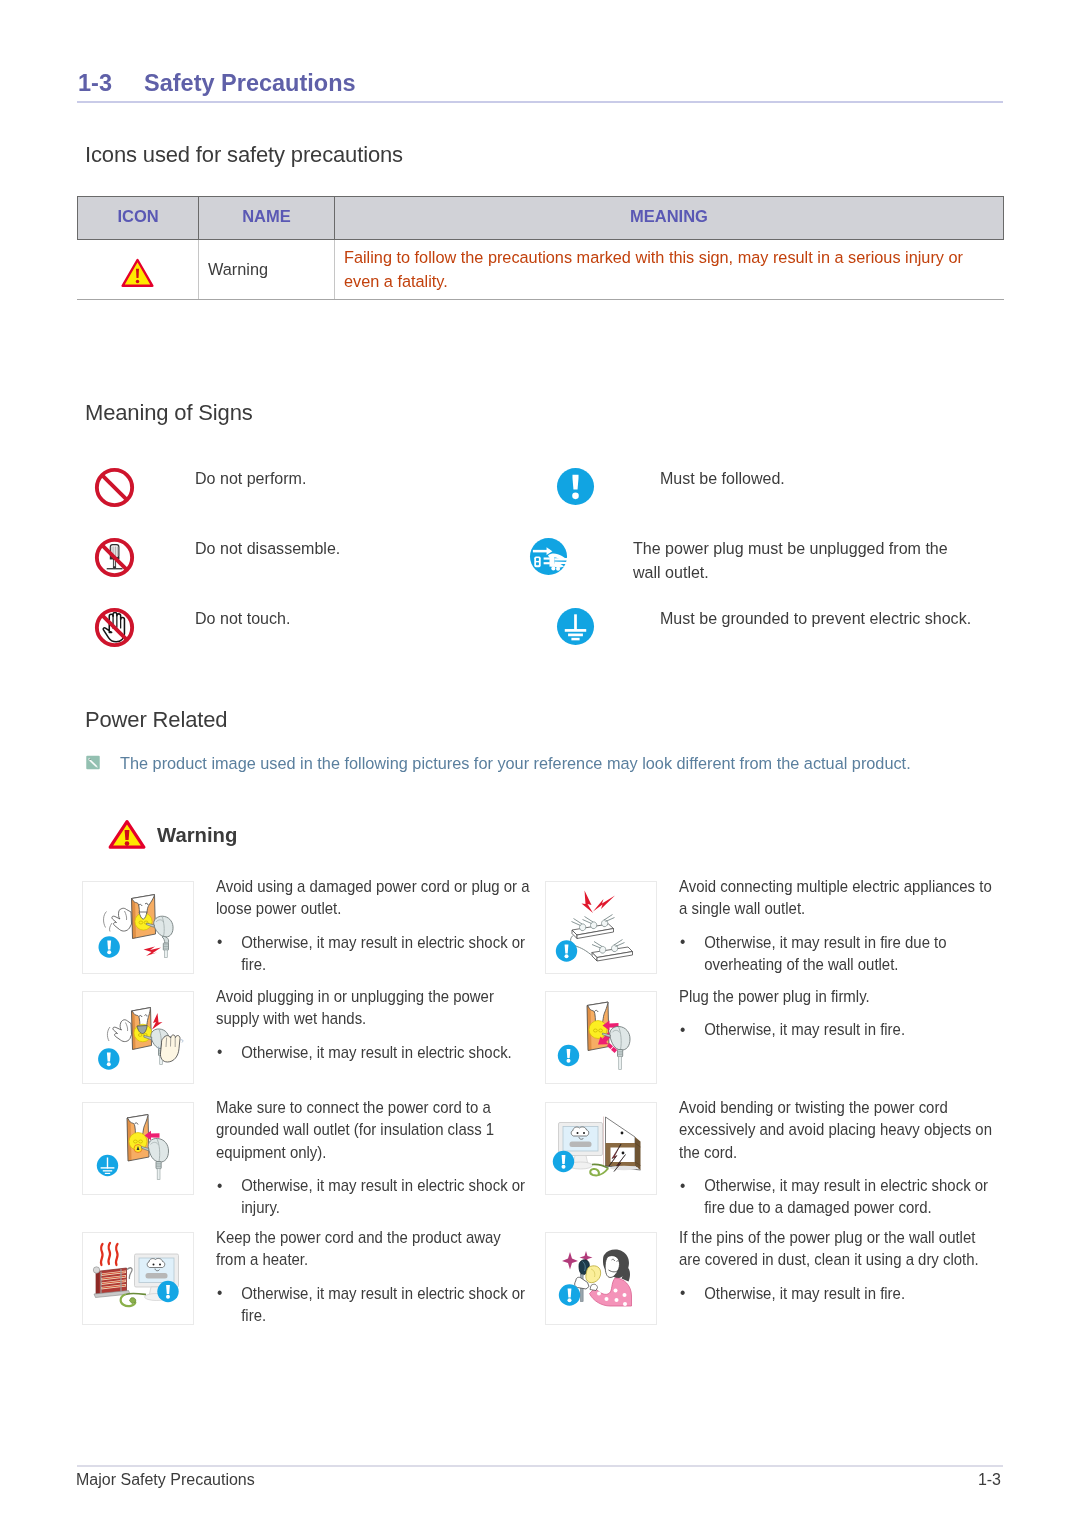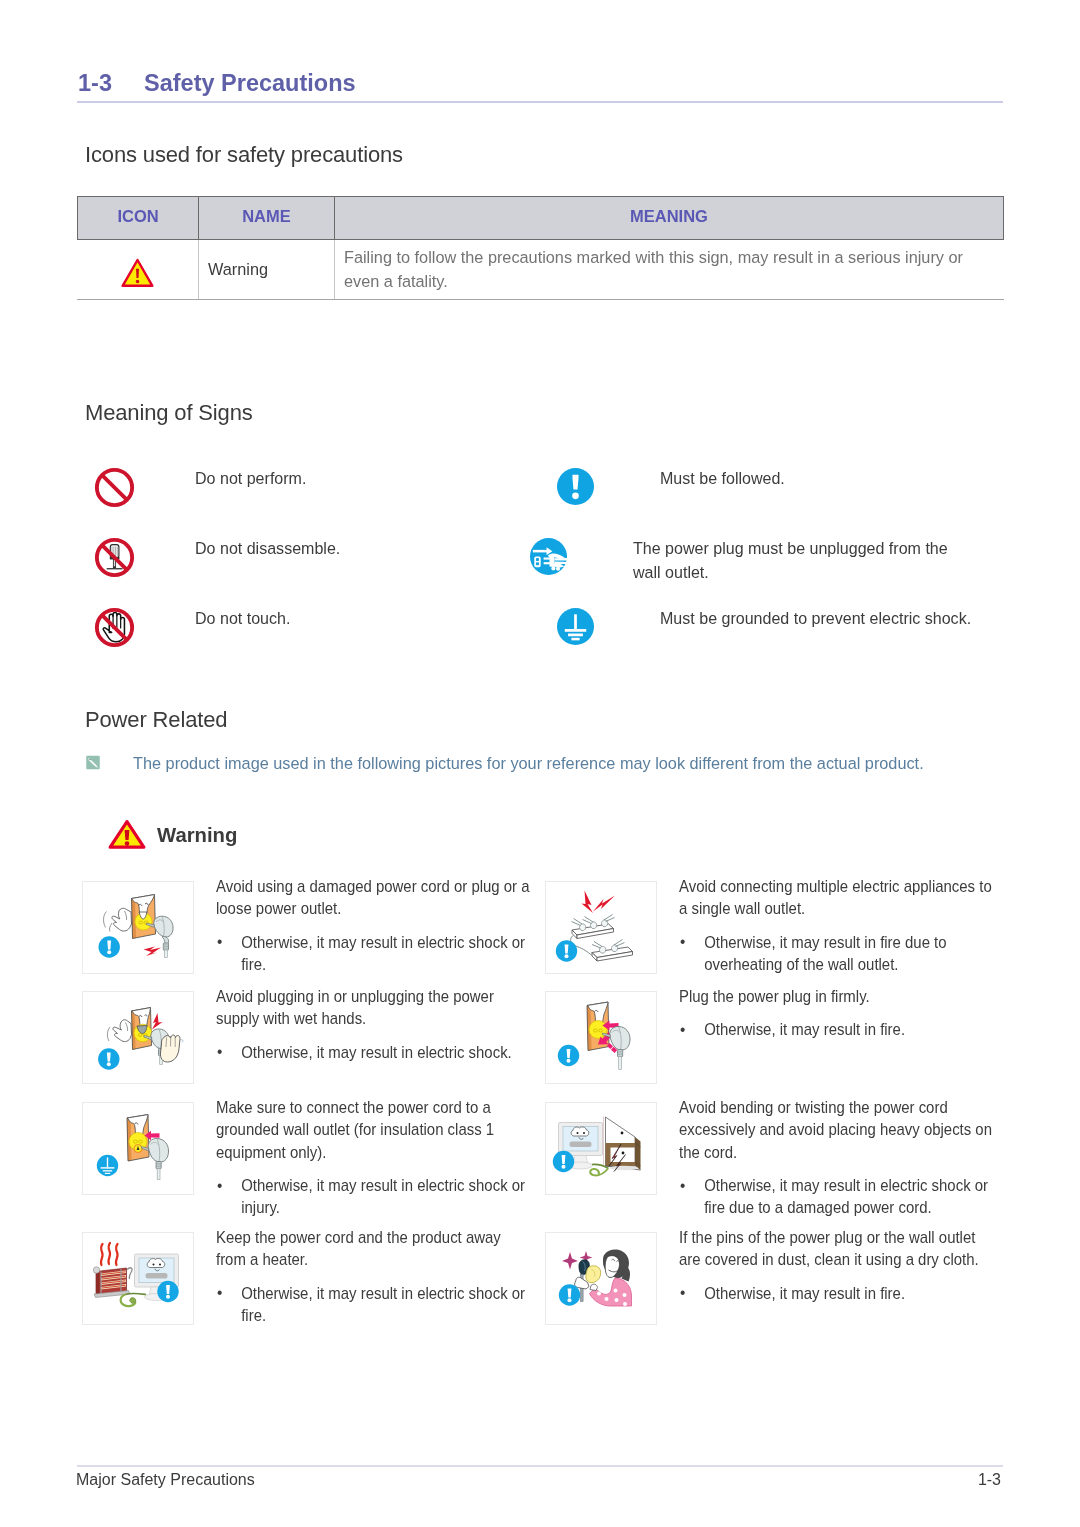--- a/index.html
+++ b/index.html
@@ -17,38 +17,38 @@
          letter-spacing:-.15px;line-height:20px;}
 
   
   .icon-table{position:absolute;left:77px;top:196px;width:926px;border-collapse:collapse;
               table-layout:fixed;}
   .icon-table th,.icon-table td{border:1px solid #a6a6a6;padding:1px;vertical-align:middle;}
   .icon-table thead th{background:#d1d2d7;color:#5a58b4;font-size:16.5px;font-weight:bold;
                        letter-spacing:0px;height:40px;text-align:center;border-color:#6a6a6a;vertical-align:middle;line-height:18px;}
   .icon-table td.c-icon{text-align:center;vertical-align:middle;}
   .icon-table td.c-name{padding-left:9px;font-size:16.3px;color:#3c3c3c;}
-  .icon-table td.c-mean{padding:6px 18px 6px 9px;font-size:16.3px;color:#737373;line-height:23.5px;}
+  .icon-table td.c-mean{padding:6px 18px 6px 9px;font-size:16.3px;color:#c2410c;line-height:23.5px;}
   .icon-table td.c-mean>span{display:block;width:640px;}
   .icon-table tr.r2 td.c-mean{padding:3px 18px 4px 9px;}
   .icon-table tr.r2 td{border-bottom-color:#8a8a8a;}
   .icon-table tbody td{border-left-color:#c6c6c6;border-right-color:#c6c6c6;}
   .icon-table tbody td:first-child{border-left-color:transparent;}
   .icon-table tbody td:last-child{border-right-color:transparent;}
 
   
   .signs{position:absolute;left:77px;top:459px;width:926px;}
   .sign-row{position:absolute;display:flex;align-items:flex-start;justify-content:space-between;}
   .sign-ico{width:41px;height:41px;flex:0 0 41px;display:inline-block;}
   .sign-txt{font-size:16.3px;line-height:23.5px;color:#3c3c3c;display:inline-block;transform:scaleX(0.985);transform-origin:left top;}
 
   
   .note{position:absolute;left:86px;top:753px;display:flex;align-items:flex-start;}
   .note-ico{width:17px;height:17px;flex:0 0 17px;margin-top:2px;}
-  .note-txt{margin-left:30px;font-size:16.3px;color:#5a7f9e;line-height:20px;}
+  .note-txt{margin-left:17px;font-size:16.3px;color:#5a7f9e;line-height:20px;}
 
   
   .warn-band{position:absolute;left:108px;top:819px;display:flex;align-items:center;}
   .warn-band svg{display:block;}
   .warn-band .lbl{margin-left:11px;font-size:20.3px;font-weight:bold;color:#3b3b3b;position:relative;top:1px;}
 
   
   .item{position:absolute;}
   .item .pic{position:absolute;left:0;top:0;width:112px;height:93px;border:1px solid #eaeaea;
              box-sizing:border-box;background:#fff;overflow:hidden;}

